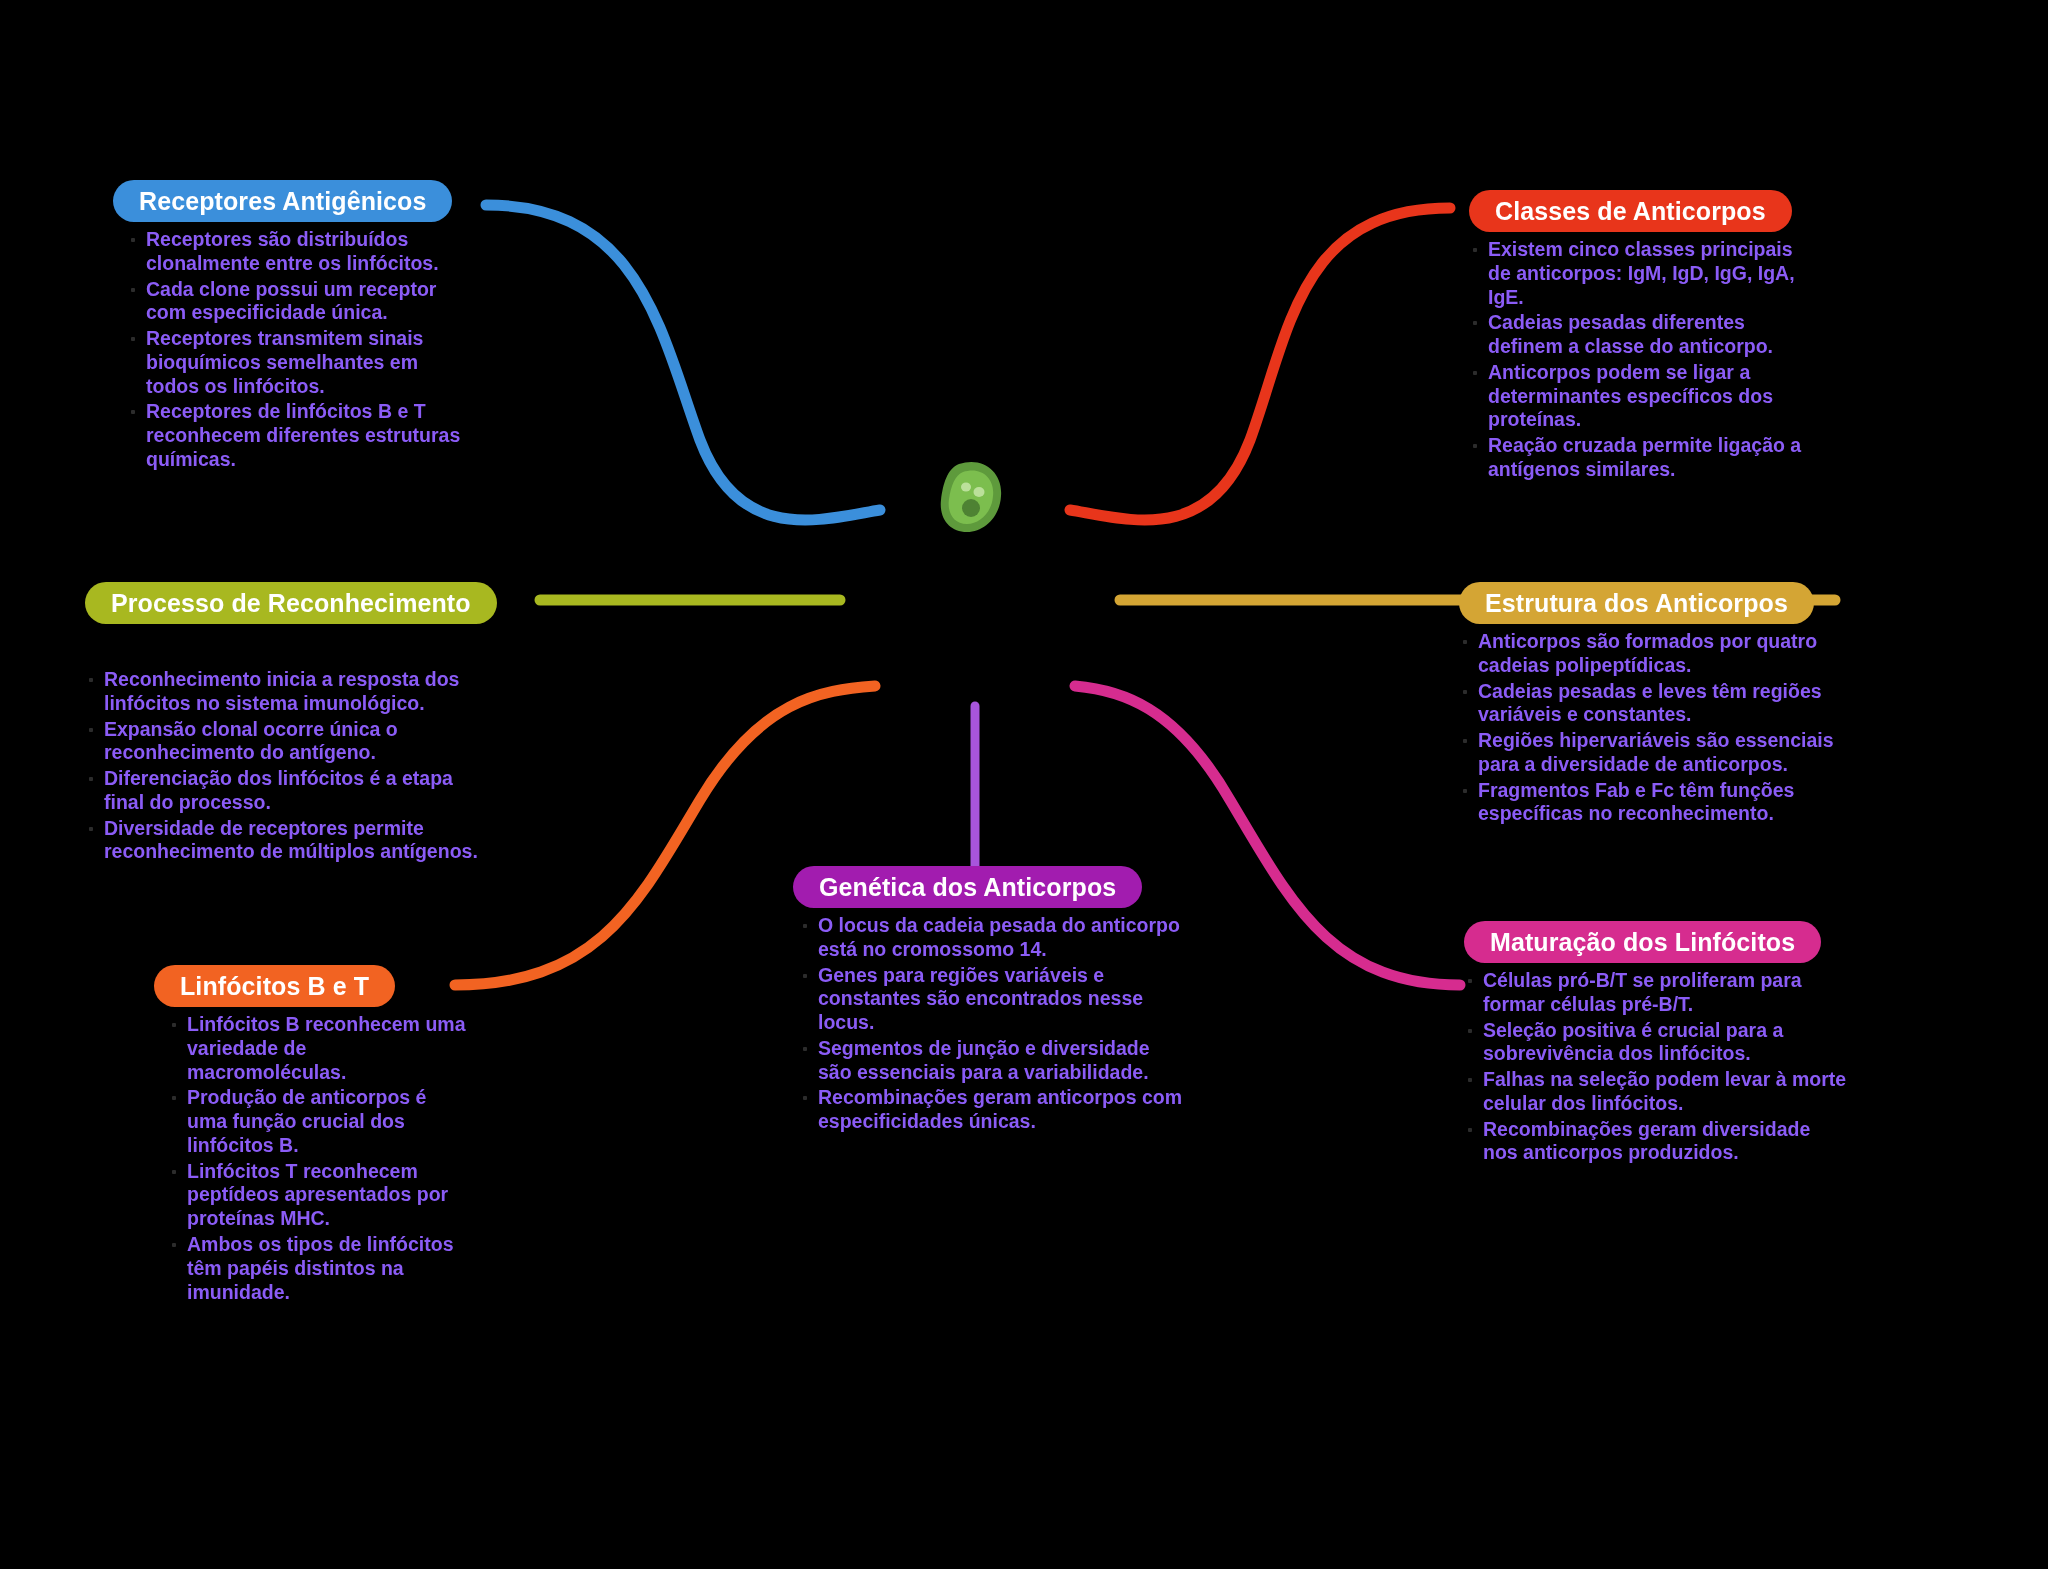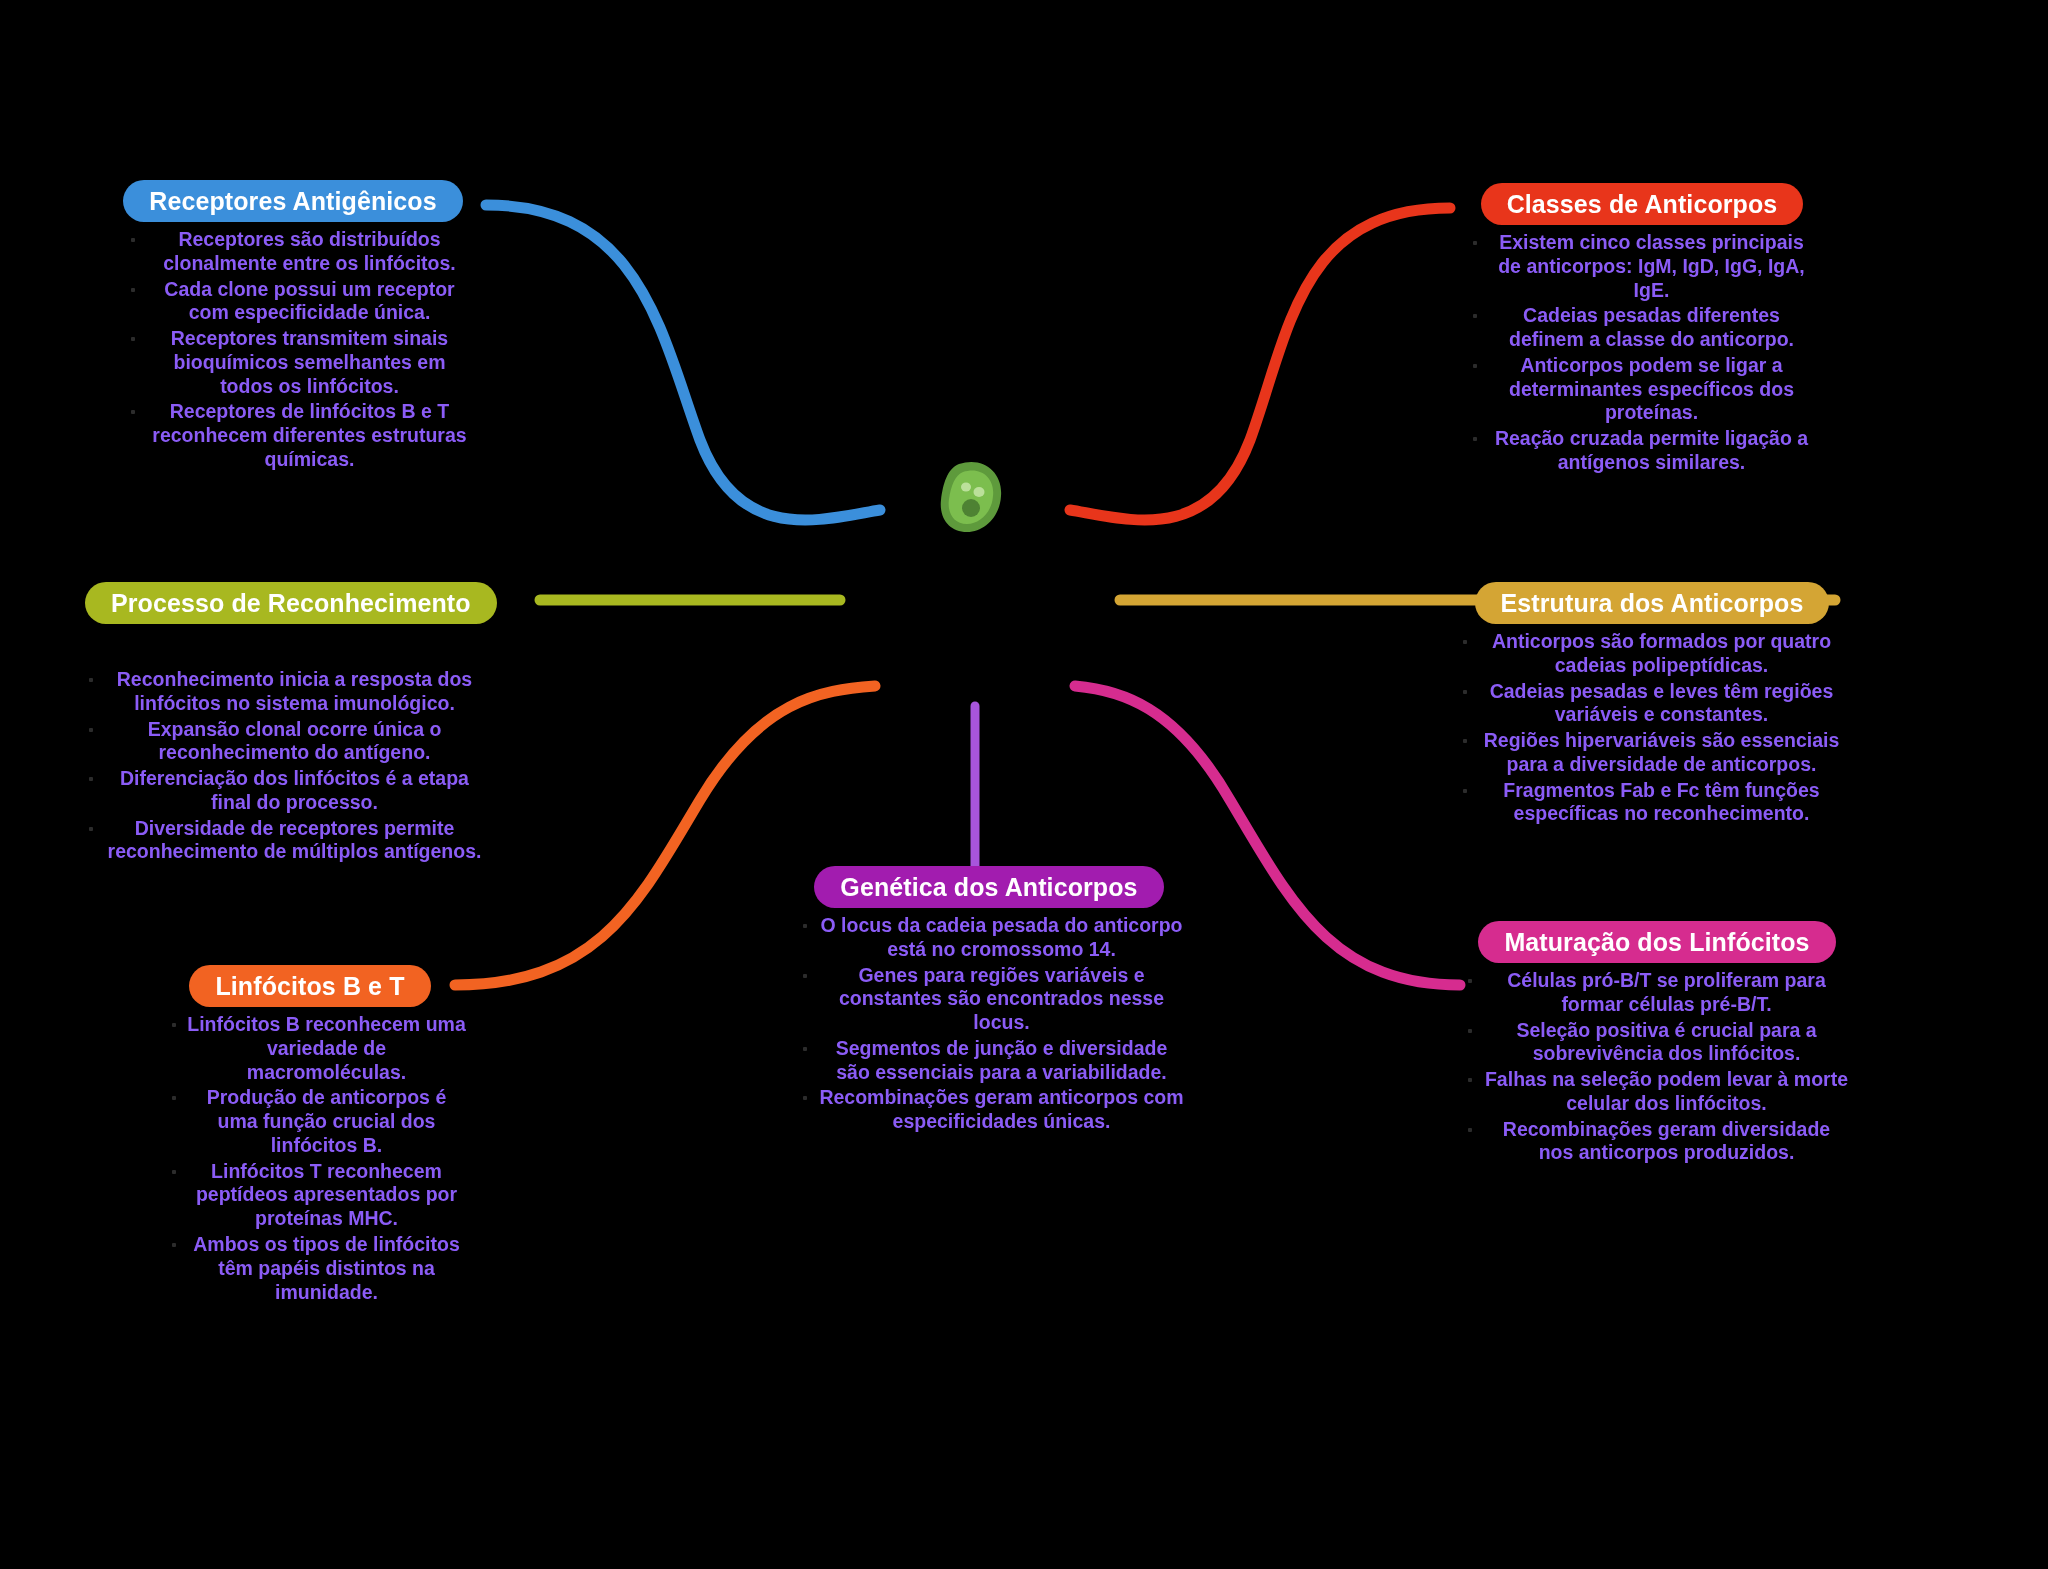--- a/index.html
+++ b/index.html
@@ -34,21 +34,20 @@
     left: 925px;
     top: 450px;
     width: 100px;
     height: 100px;
   }
   .center-node svg { display: block; }
 
   
   .branch {
     position: absolute;
-    text-align: center;
   }
 
   .pill {
     display: inline-flex;
     align-items: center;
     justify-content: center;
     height: 42px;
     padding: 0 26px;
     border-radius: 23px;
     color: #ffffff;
@@ -79,21 +78,21 @@
     left: 4px;
     top: 10px;
     width: 4px;
     height: 4px;
     background: #2c2c2c;
     border-radius: 1px;
   }
 
   
   .b-receptores      { left: 113px;  top: 180px;  width: 360px; }
-  .b-classes         { left: 1455px; top: 183px;  width: 360px; }
+  .b-classes         { left: 1455px; top: 190px;  width: 360px; }
   .b-processo        { left: 85px;   top: 582px;  width: 400px; }
   .b-estrutura       { left: 1445px; top: 582px;  width: 400px; }
   .b-linfocitos      { left: 146px;  top: 965px;  width: 320px; }
   .b-genetica        { left: 785px;  top: 866px;  width: 400px; }
   .b-maturacao       { left: 1450px; top: 921px;  width: 400px; }
 
   .b-receptores .bullets { margin-left: 14px; }
   .b-classes .bullets    { margin-left: 14px; }
   .b-linfocitos .bullets { margin-left: 22px; }
   .b-genetica .bullets   { margin-left: 14px; }

